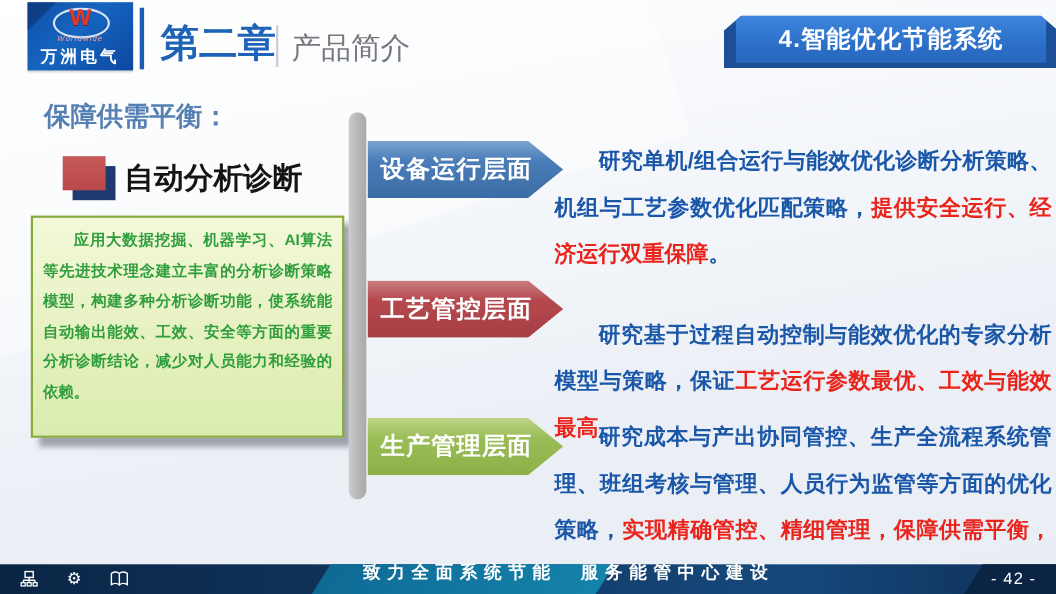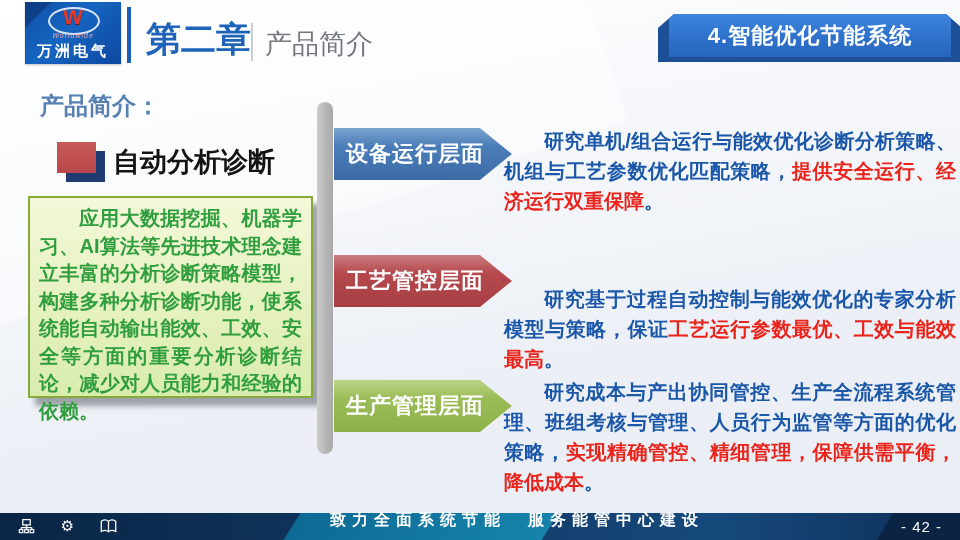--- a/index.html
+++ b/index.html
@@ -39,38 +39,38 @@
   .feature-label{position:absolute;left:40px;top:90px;font-size:24px;font-weight:bold;color:#567fb2;}
   .bullet-navy{position:absolute;left:66px;top:151px;width:39px;height:31px;background:#1f3a70;}
   .bullet-red{position:absolute;left:57px;top:142px;width:39px;height:31px;
     background:linear-gradient(180deg,#c65a57,#b9474b);}
   .feature-title{position:absolute;left:113px;top:144px;font-size:27px;font-weight:bold;color:#141414;}
 
   .desc-box{position:absolute;left:28px;top:196px;width:285px;height:202px;
     border:2px solid #86a93c;background:linear-gradient(180deg,#f3f8d9 0%,#e6f1c0 55%,#d9ecae 100%);
     box-shadow:7px 8px 5px rgba(92,97,106,.55);
     padding:7px 9px;box-sizing:border-box;}
-  .desc-text{font-size:20px;font-weight:bold;color:#2f9e3c;line-height:27.5px;
+  .desc-text{font-size:14px;font-weight:bold;color:#2f9e3c;line-height:27.5px;
     text-indent:2em;text-align:justify;}
 
   
   .timeline-bar{position:absolute;left:317px;top:102px;width:16px;height:352px;border-radius:8px;
     background:linear-gradient(90deg,#cccccc 0%,#b5b5b5 60%,#a9a9a9 100%);}
   .layer-arrow{position:absolute;left:334px;width:178px;height:52px;
     clip-path:polygon(0 0,82% 0,100% 50%,82% 100%,0 100%);
     display:flex;align-items:center;
     font-size:22px;font-weight:bold;color:#ffffff;letter-spacing:1px;
     padding-left:12px;box-sizing:border-box;}
   .arrow-1{top:128px;background:linear-gradient(180deg,#7ba4cd 0%,#4a7db8 35%,#3c6ca6 100%);}
   .arrow-2{top:255px;background:linear-gradient(180deg,#cb7e80 0%,#b5484d 35%,#a63f44 100%);}
   .arrow-3{top:380px;background:linear-gradient(180deg,#bdd387 0%,#9bbd57 35%,#8db049 100%);}
 
   
   .layer-desc{position:absolute;left:504px;width:452px;
-    font-size:20px;font-weight:bold;line-height:30px;
+    font-size:20px;font-weight:bold;line-height:42px;
     text-indent:2em;text-align:justify;}
   .desc-1{top:126px;}
   .desc-2{top:244px;margin-top:40px;}
   .desc-3{top:377px;}
   .seg-blue{color:#1b57a8;}
   .seg-red{color:#ea231b;}
 
   
   .footer{position:absolute;left:0;right:0;bottom:0;height:27px;
     background:linear-gradient(90deg,#0a2545 0%,#0e3258 30%,#123a66 45%,#15497c 75%,#113763 92%,#0a2343 100%);}
@@ -100,21 +100,21 @@
   </div>
   <div class="header-vbar"></div>
   <div class="chapter-title">第二章</div>
   <div class="header-pipe"></div>
   <div class="section-title">产品简介</div>
 
   <div class="badge">
     <div class="badge-face">4.智能优化节能系统</div>
   </div>
 
-  <div class="feature-label">产品简介：</div>
+  <div class="feature-label">保障供需平衡：</div>
   <div class="bullet-navy"></div>
   <div class="bullet-red"></div>
   <div class="feature-title">自动分析诊断</div>
 
   <div class="desc-box">
     <div class="desc-text">应用大数据挖掘、机器学习、AI算法等先进技术理念建立丰富的分析诊断策略模型，构建多种分析诊断功能，使系统能自动输出能效、工效、安全等方面的重要分析诊断结论，减少对人员能力和经验的依赖。</div>
   </div>
 
   <div class="timeline-bar"></div>
   <div class="layer-arrow arrow-1">设备运行层面</div>

